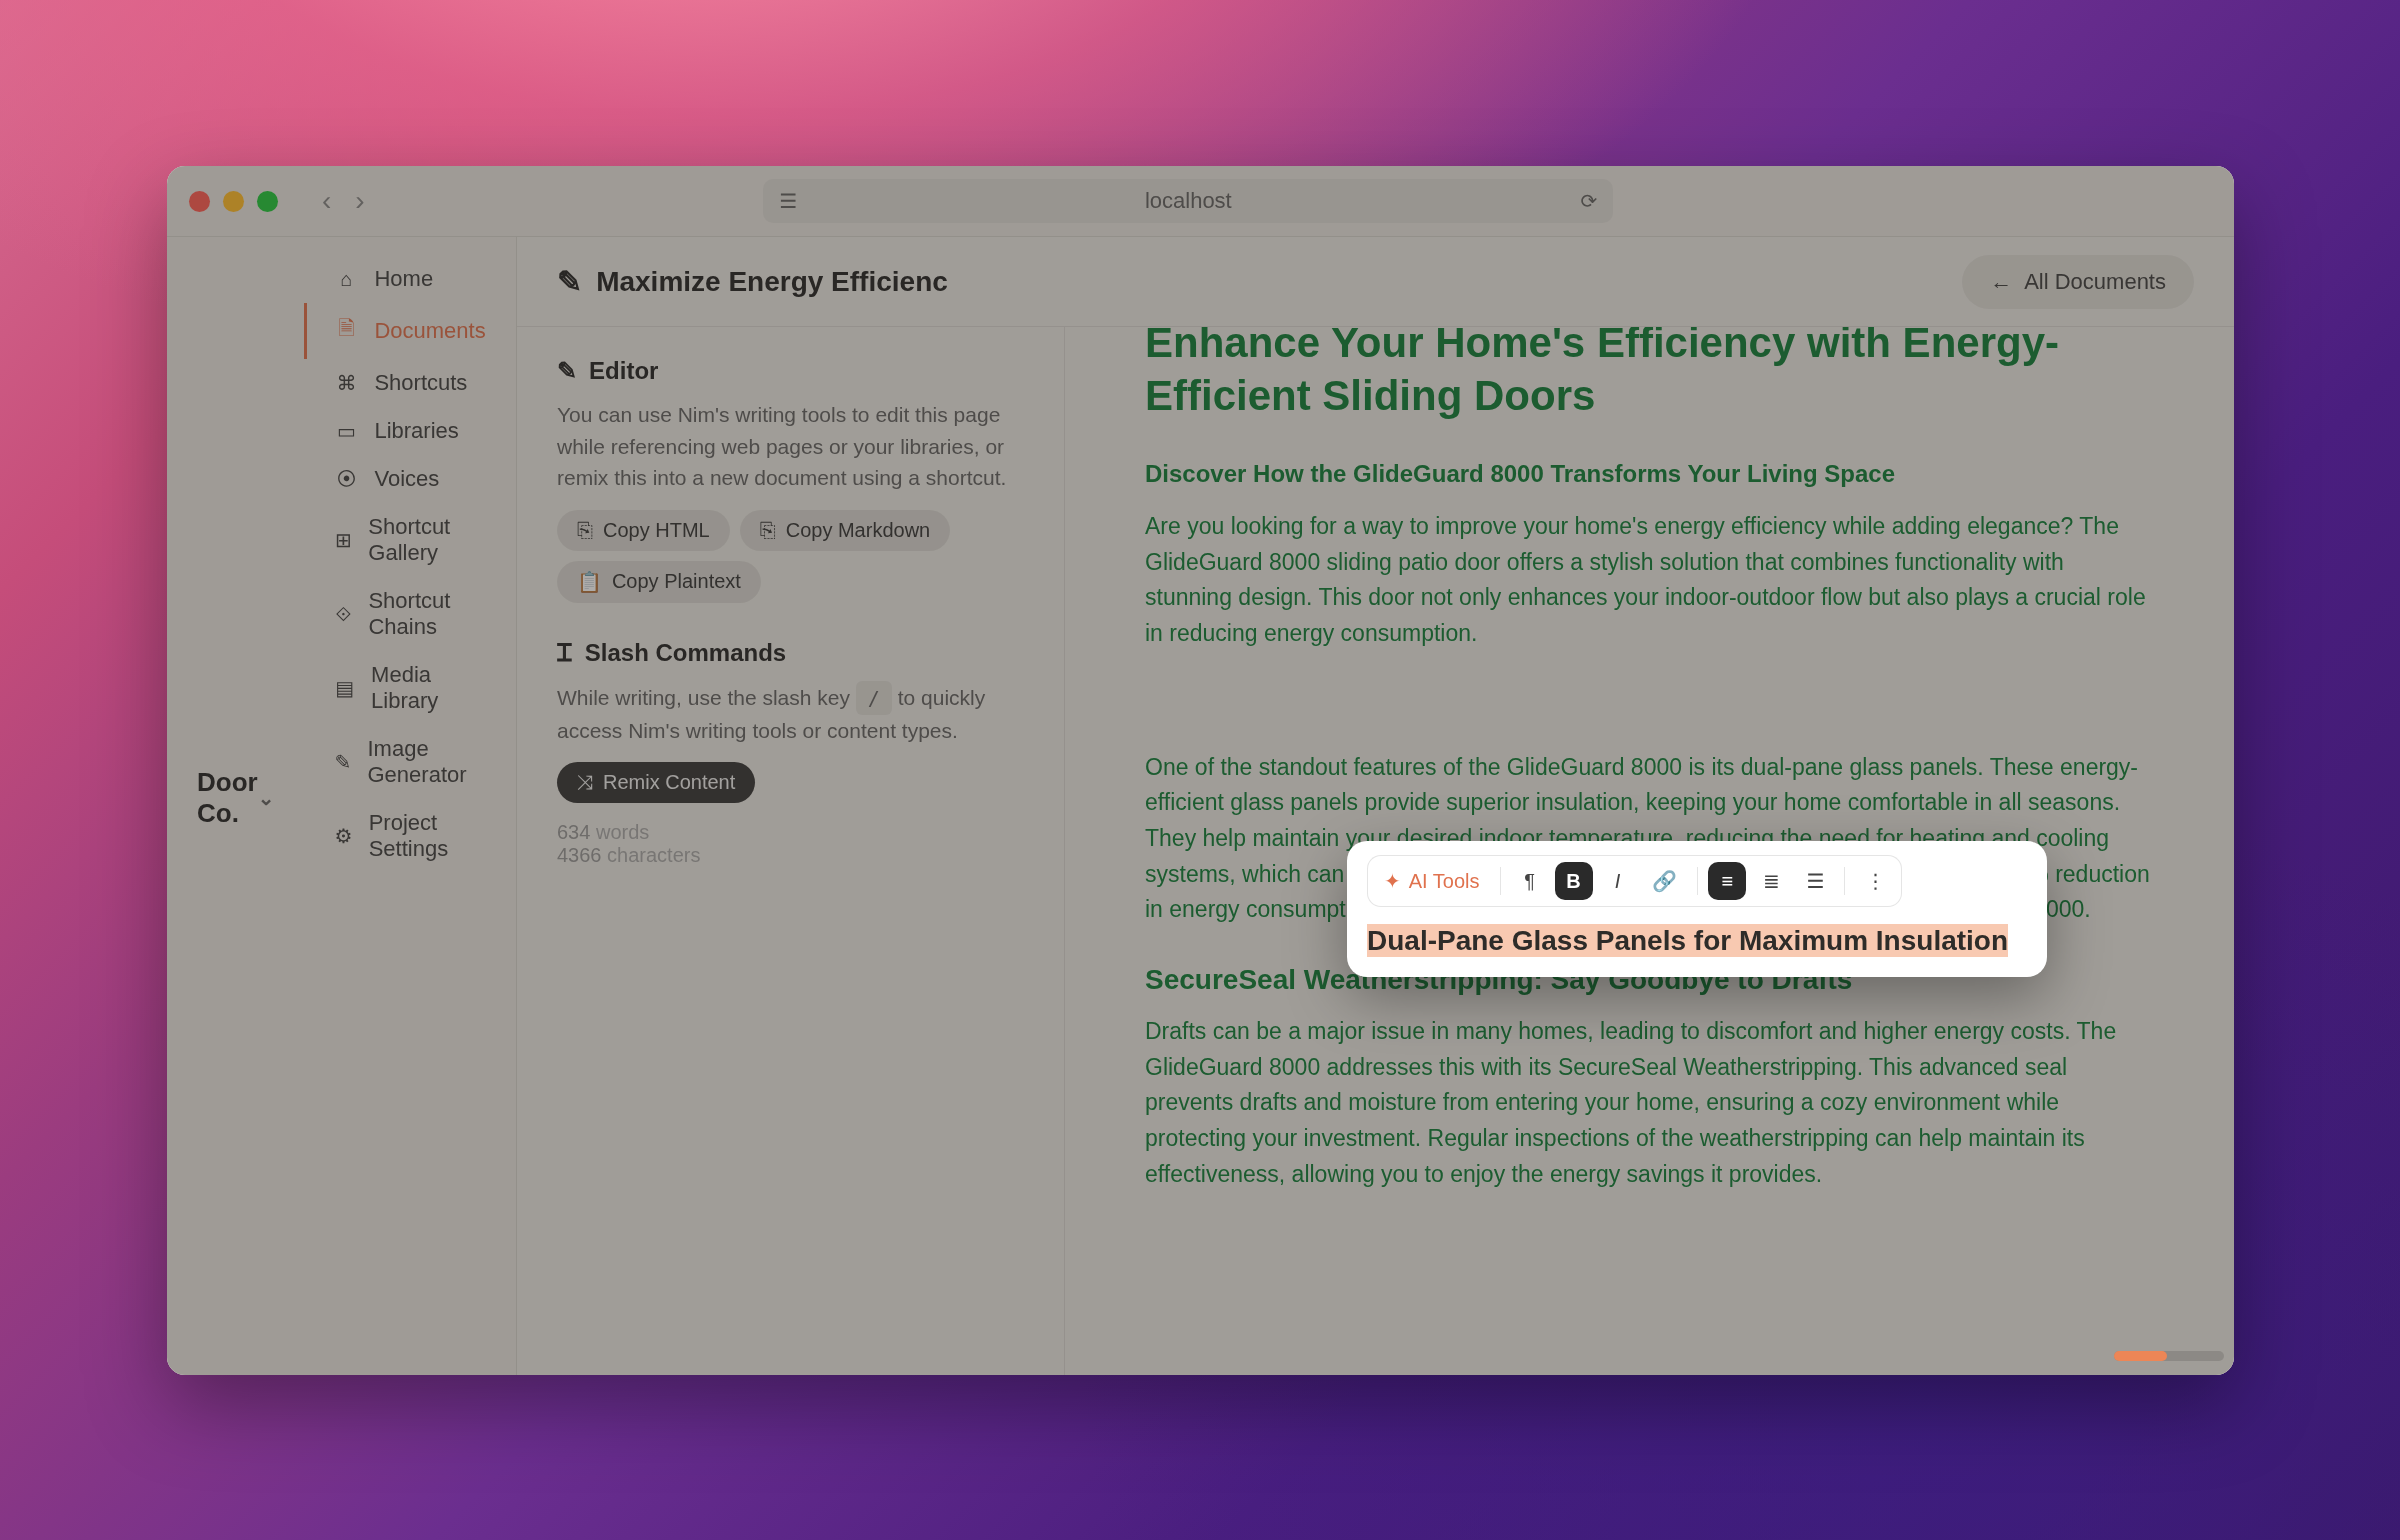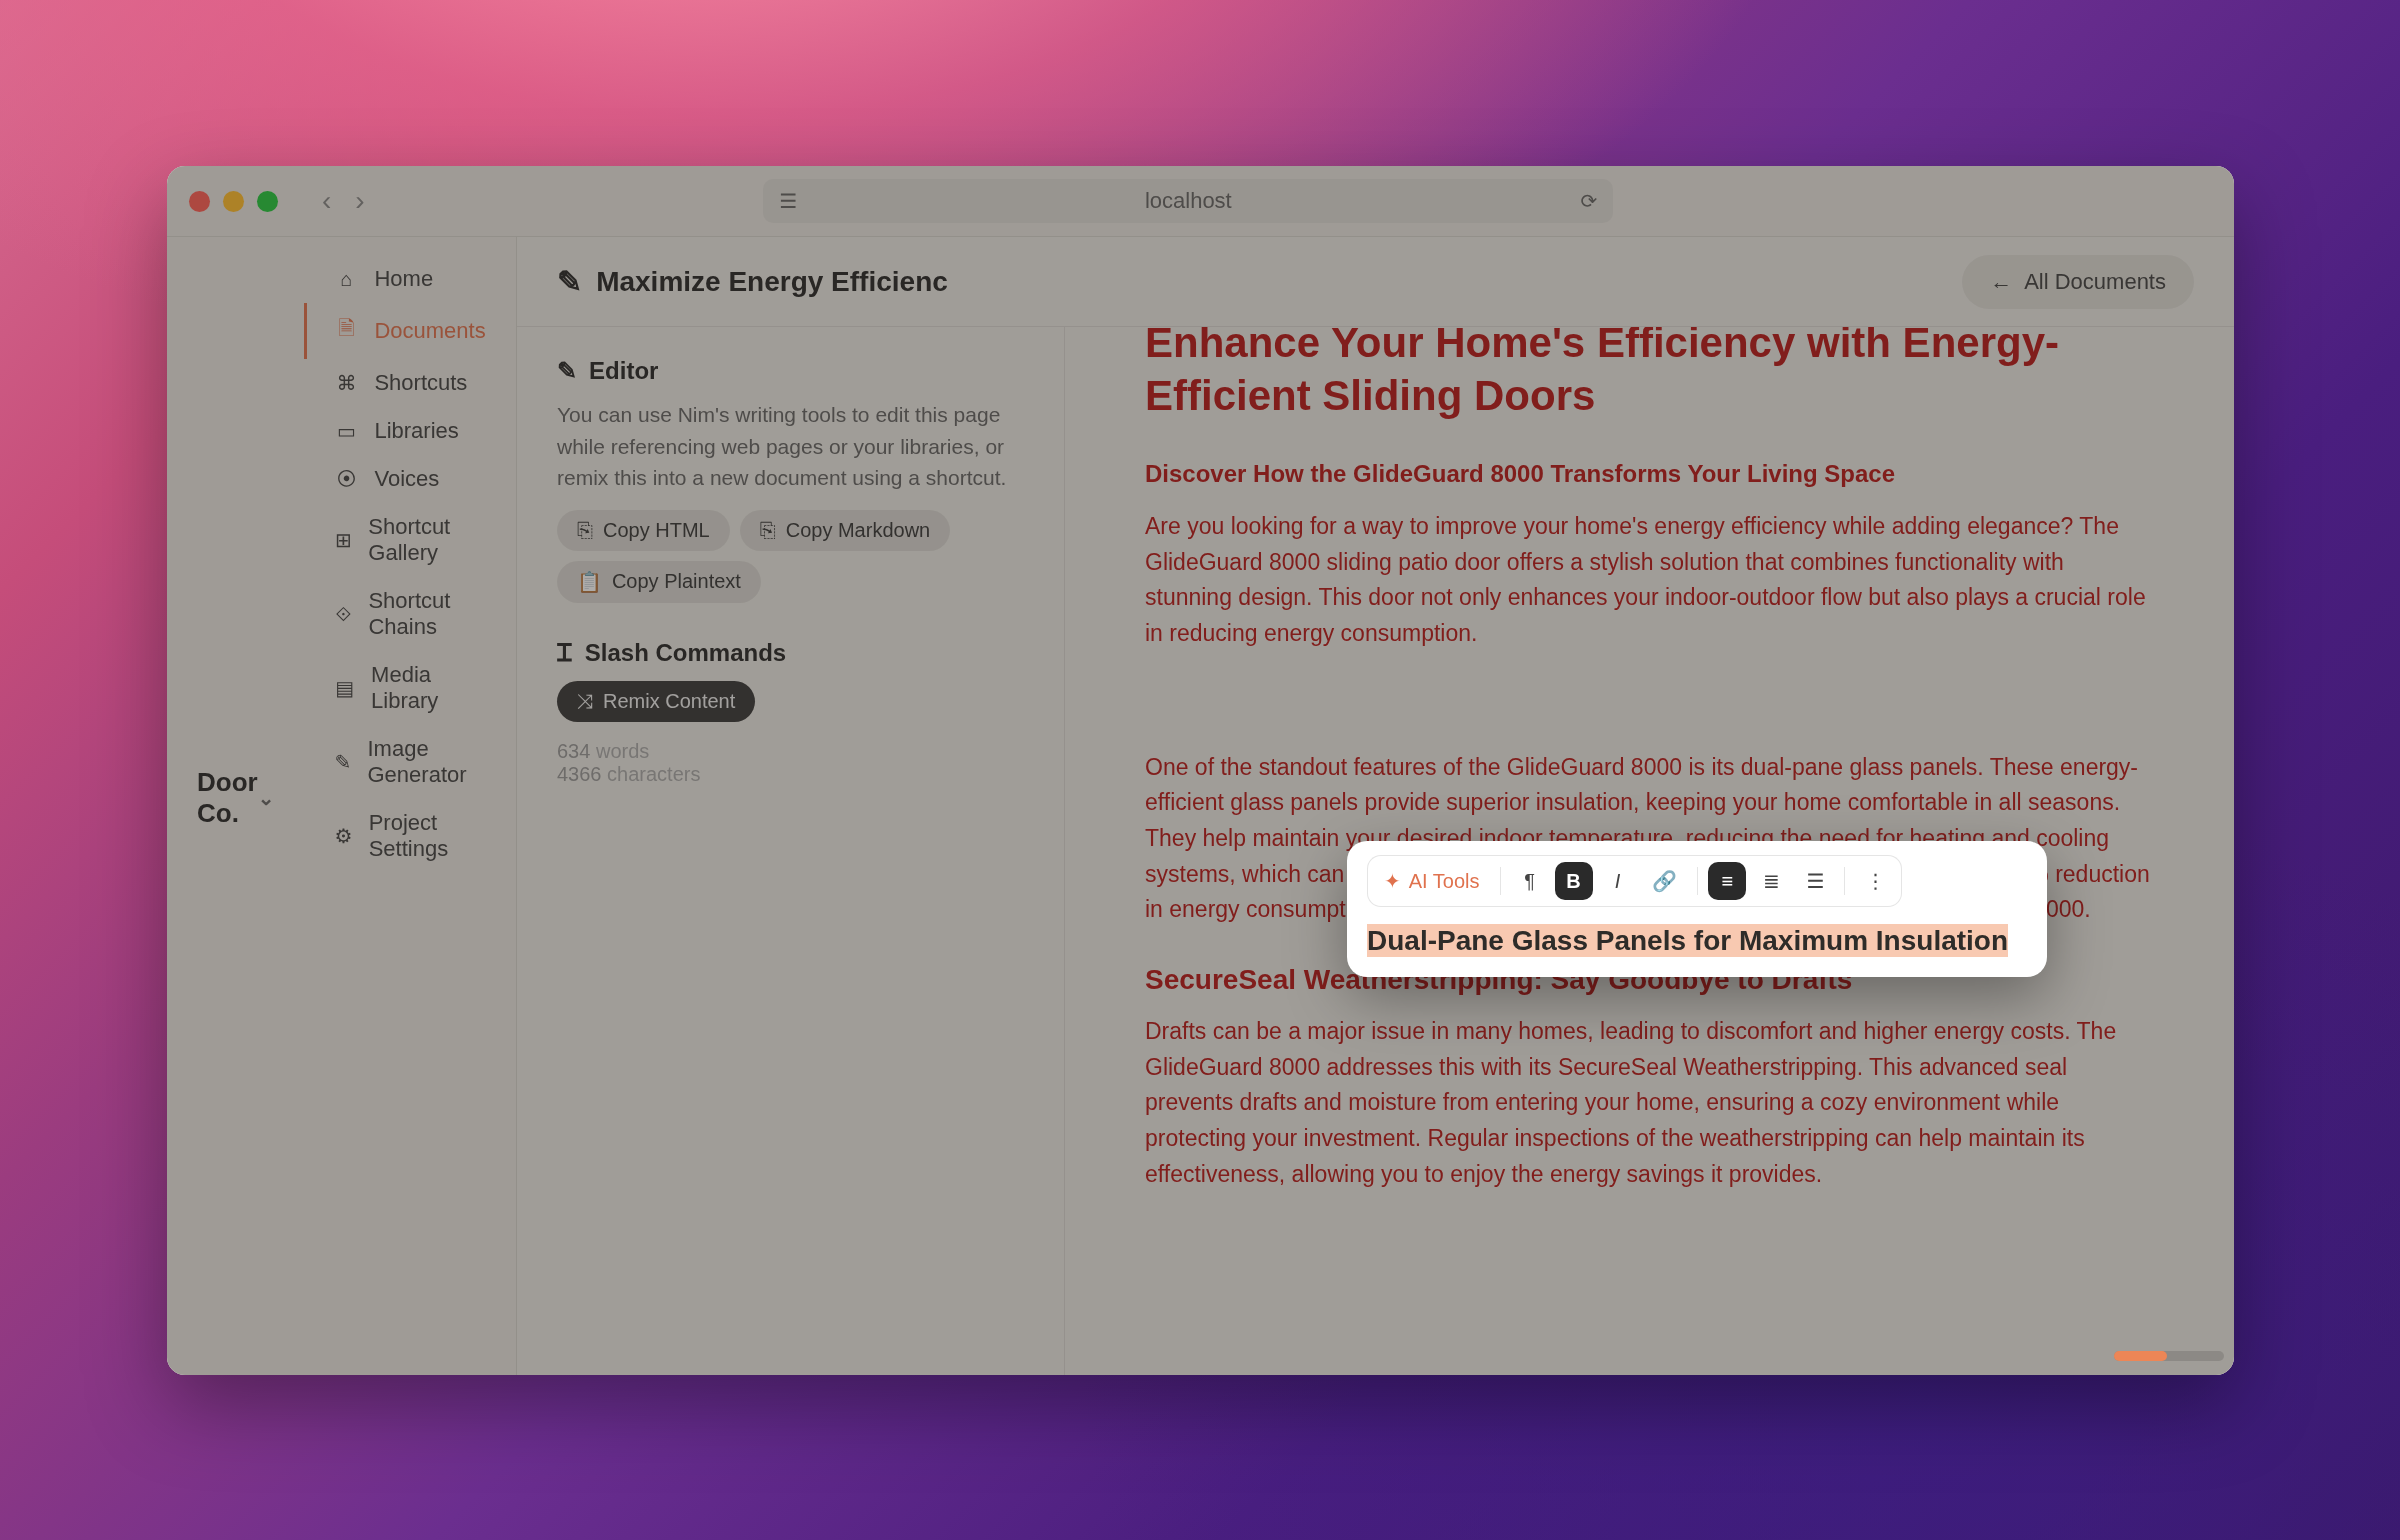--- a/index.html
+++ b/index.html
@@ -189,21 +189,21 @@
   font-family: monospace;
   font-size: 20px;
 }
 .stats { color: #aaa; font-size: 20px; margin-top: 18px; }
 .stats b { color: #999; font-weight: 500; text-align: right; }
 
 .doc {
   flex: 1;
   padding: 0 80px 40px;
   overflow-y: hidden;
-  color: #b91c1c;
+  color: #15803d;
   position: relative;
 }
 .doc h1 { font-size: 42px; font-weight: 700; line-height: 1.25; margin-top: -10px; margin-bottom: 34px; }
 .doc h2 { font-size: 24px; font-weight: 700; line-height: 1.3; margin: 36px 0 20px; }
 .doc h3 { font-size: 28px; font-weight: 700; margin: 36px 0 18px; }
 .doc p { font-size: 23px; line-height: 1.55; margin-bottom: 18px; }
 
 .spotlight {
   position: absolute;
   left: 1180px;
@@ -382,20 +382,25 @@
                   <span>📋</span>
                   <span>Copy Plaintext</span>
                 </div>
             </div>
           </div>
           <div class="insp-section">
             <div class="insp-h">
               <span>Ꮖ</span>
               <span>Slash Commands</span>
             </div>
+            <p class="insp-p">
+              <span>While writing, use the slash key</span>
+              <span class="kbd">/</span>
+              <span>to quickly access Nim's writing tools or content types.</span>
+            </p>
             <div class="chip-row">
               <div class="chip dark">
                   <span>⤨</span>
                   <span>Remix Content</span>
                 </div>
             </div>
             <div class="stats">
               <div><b>634</b> <span>words</span></div>
               <div><b>4366</b> <span>characters</span></div>
             </div>

